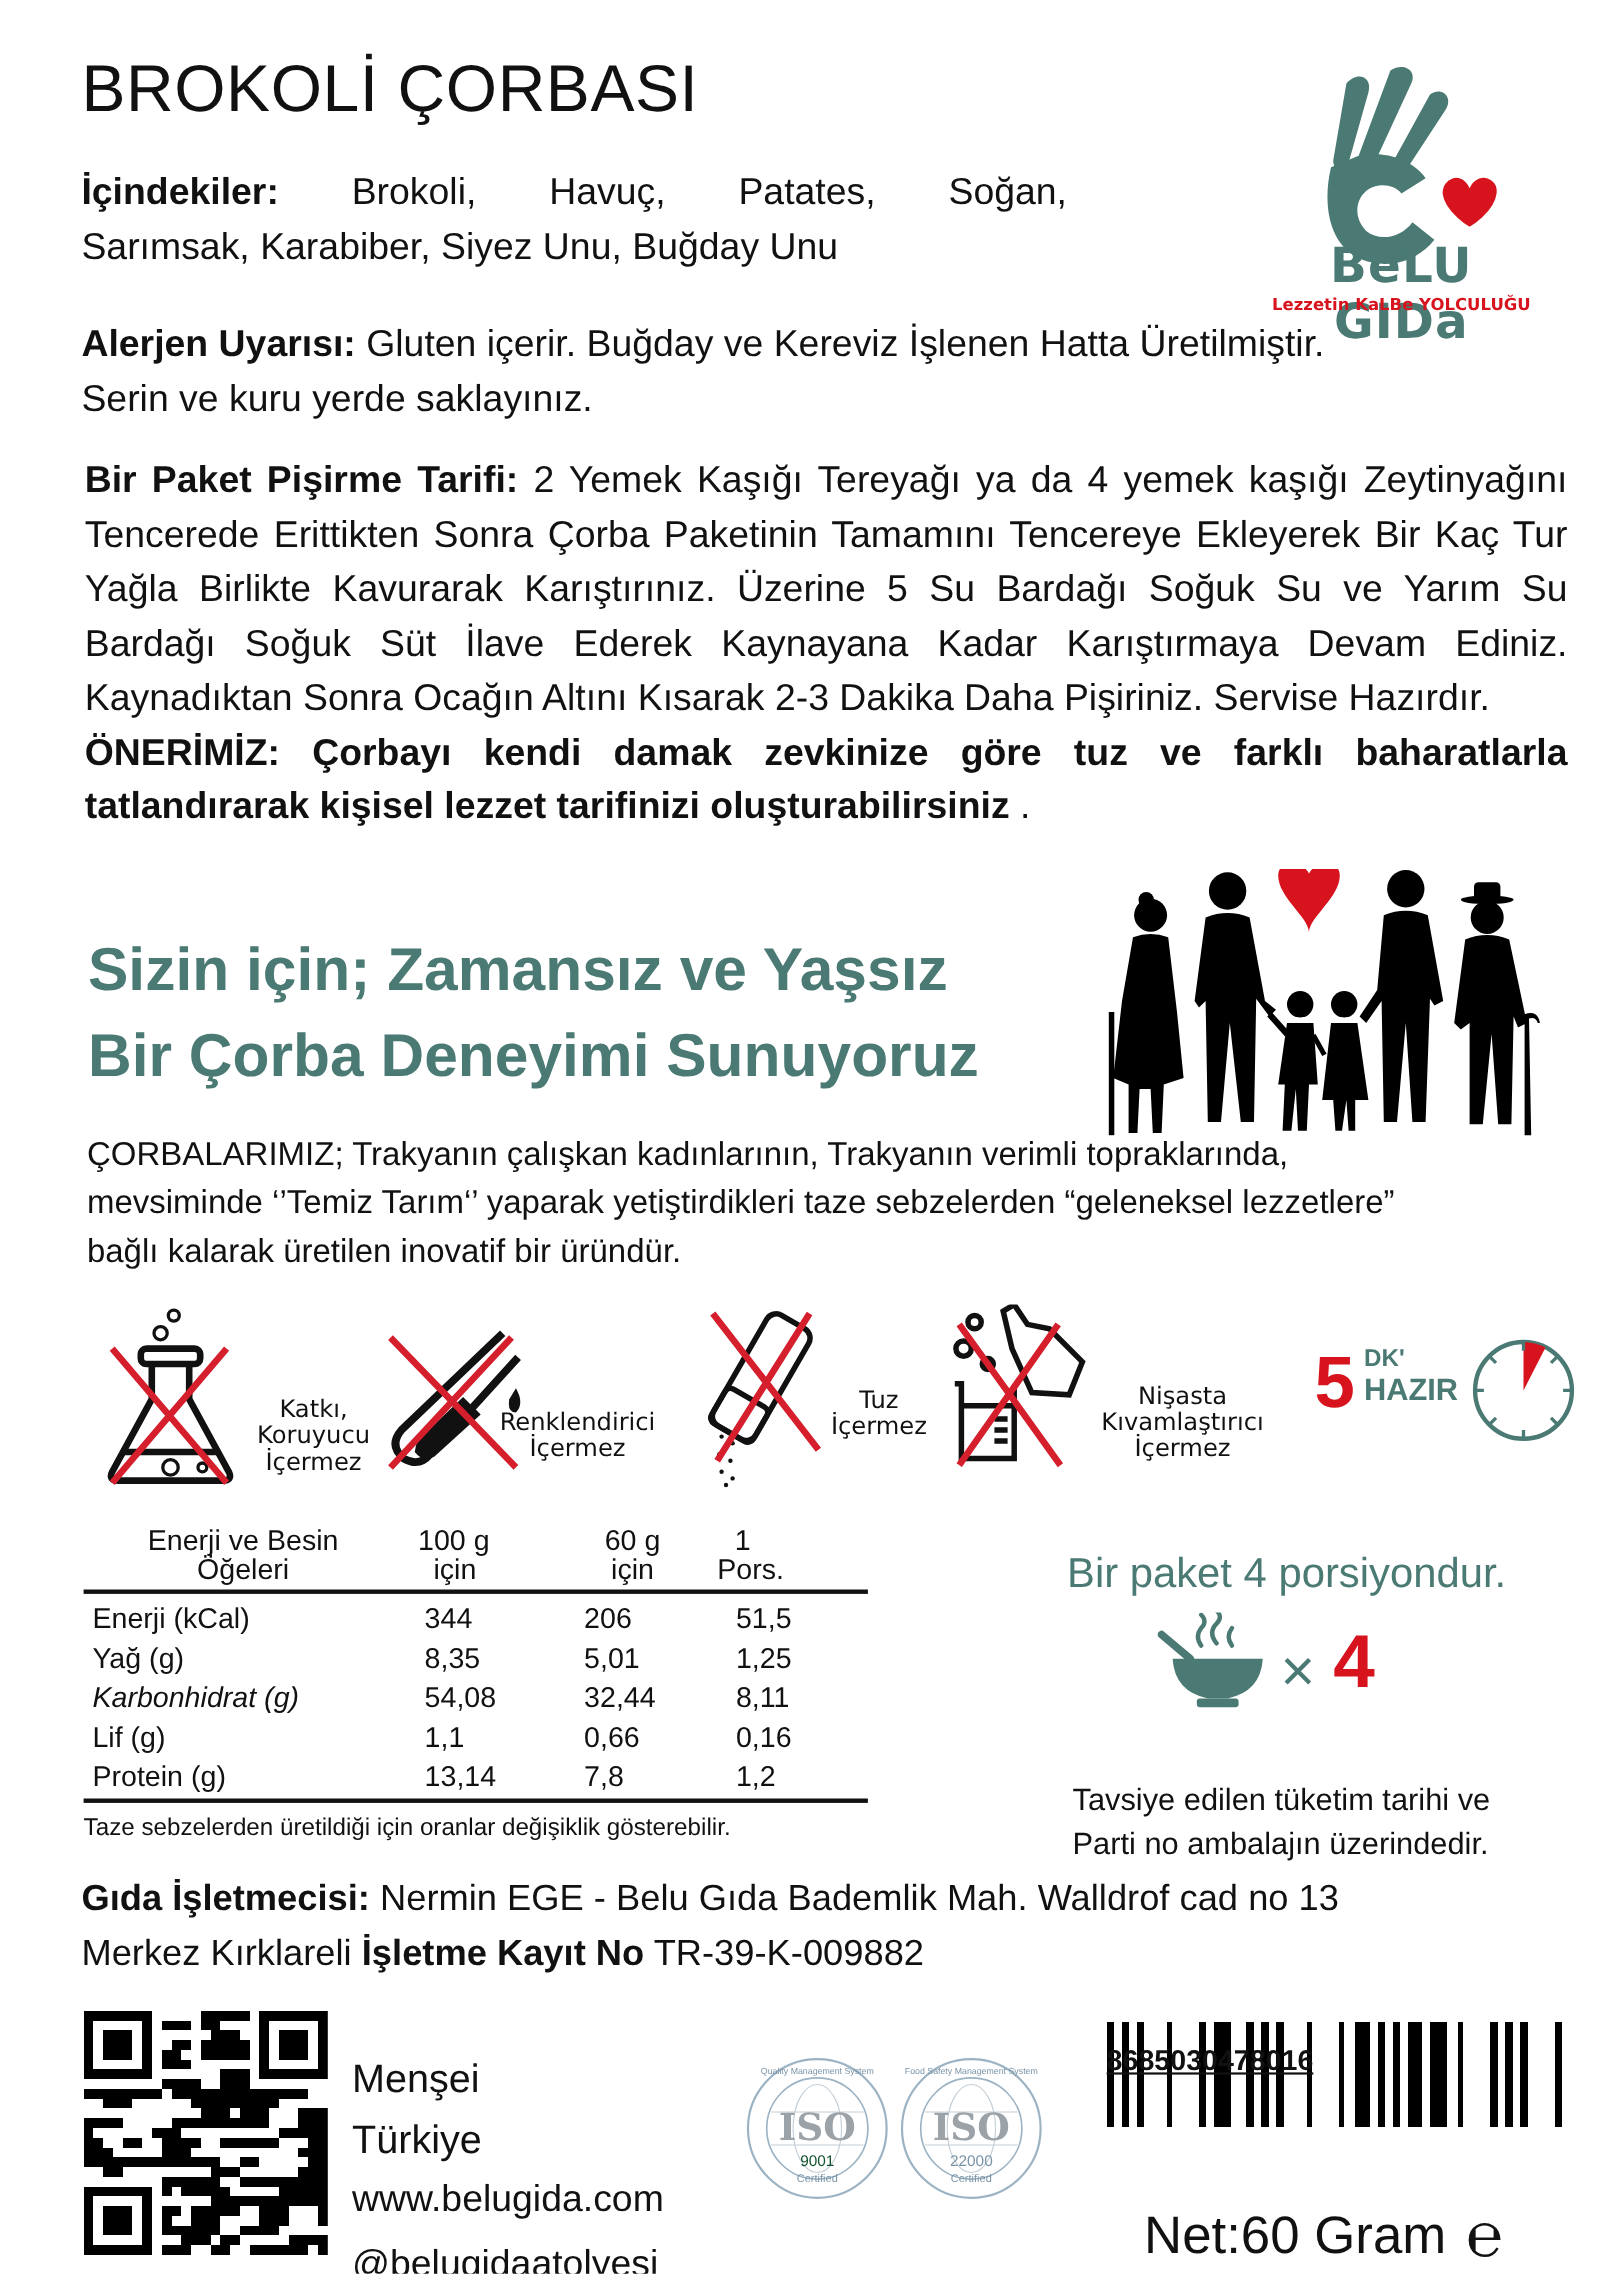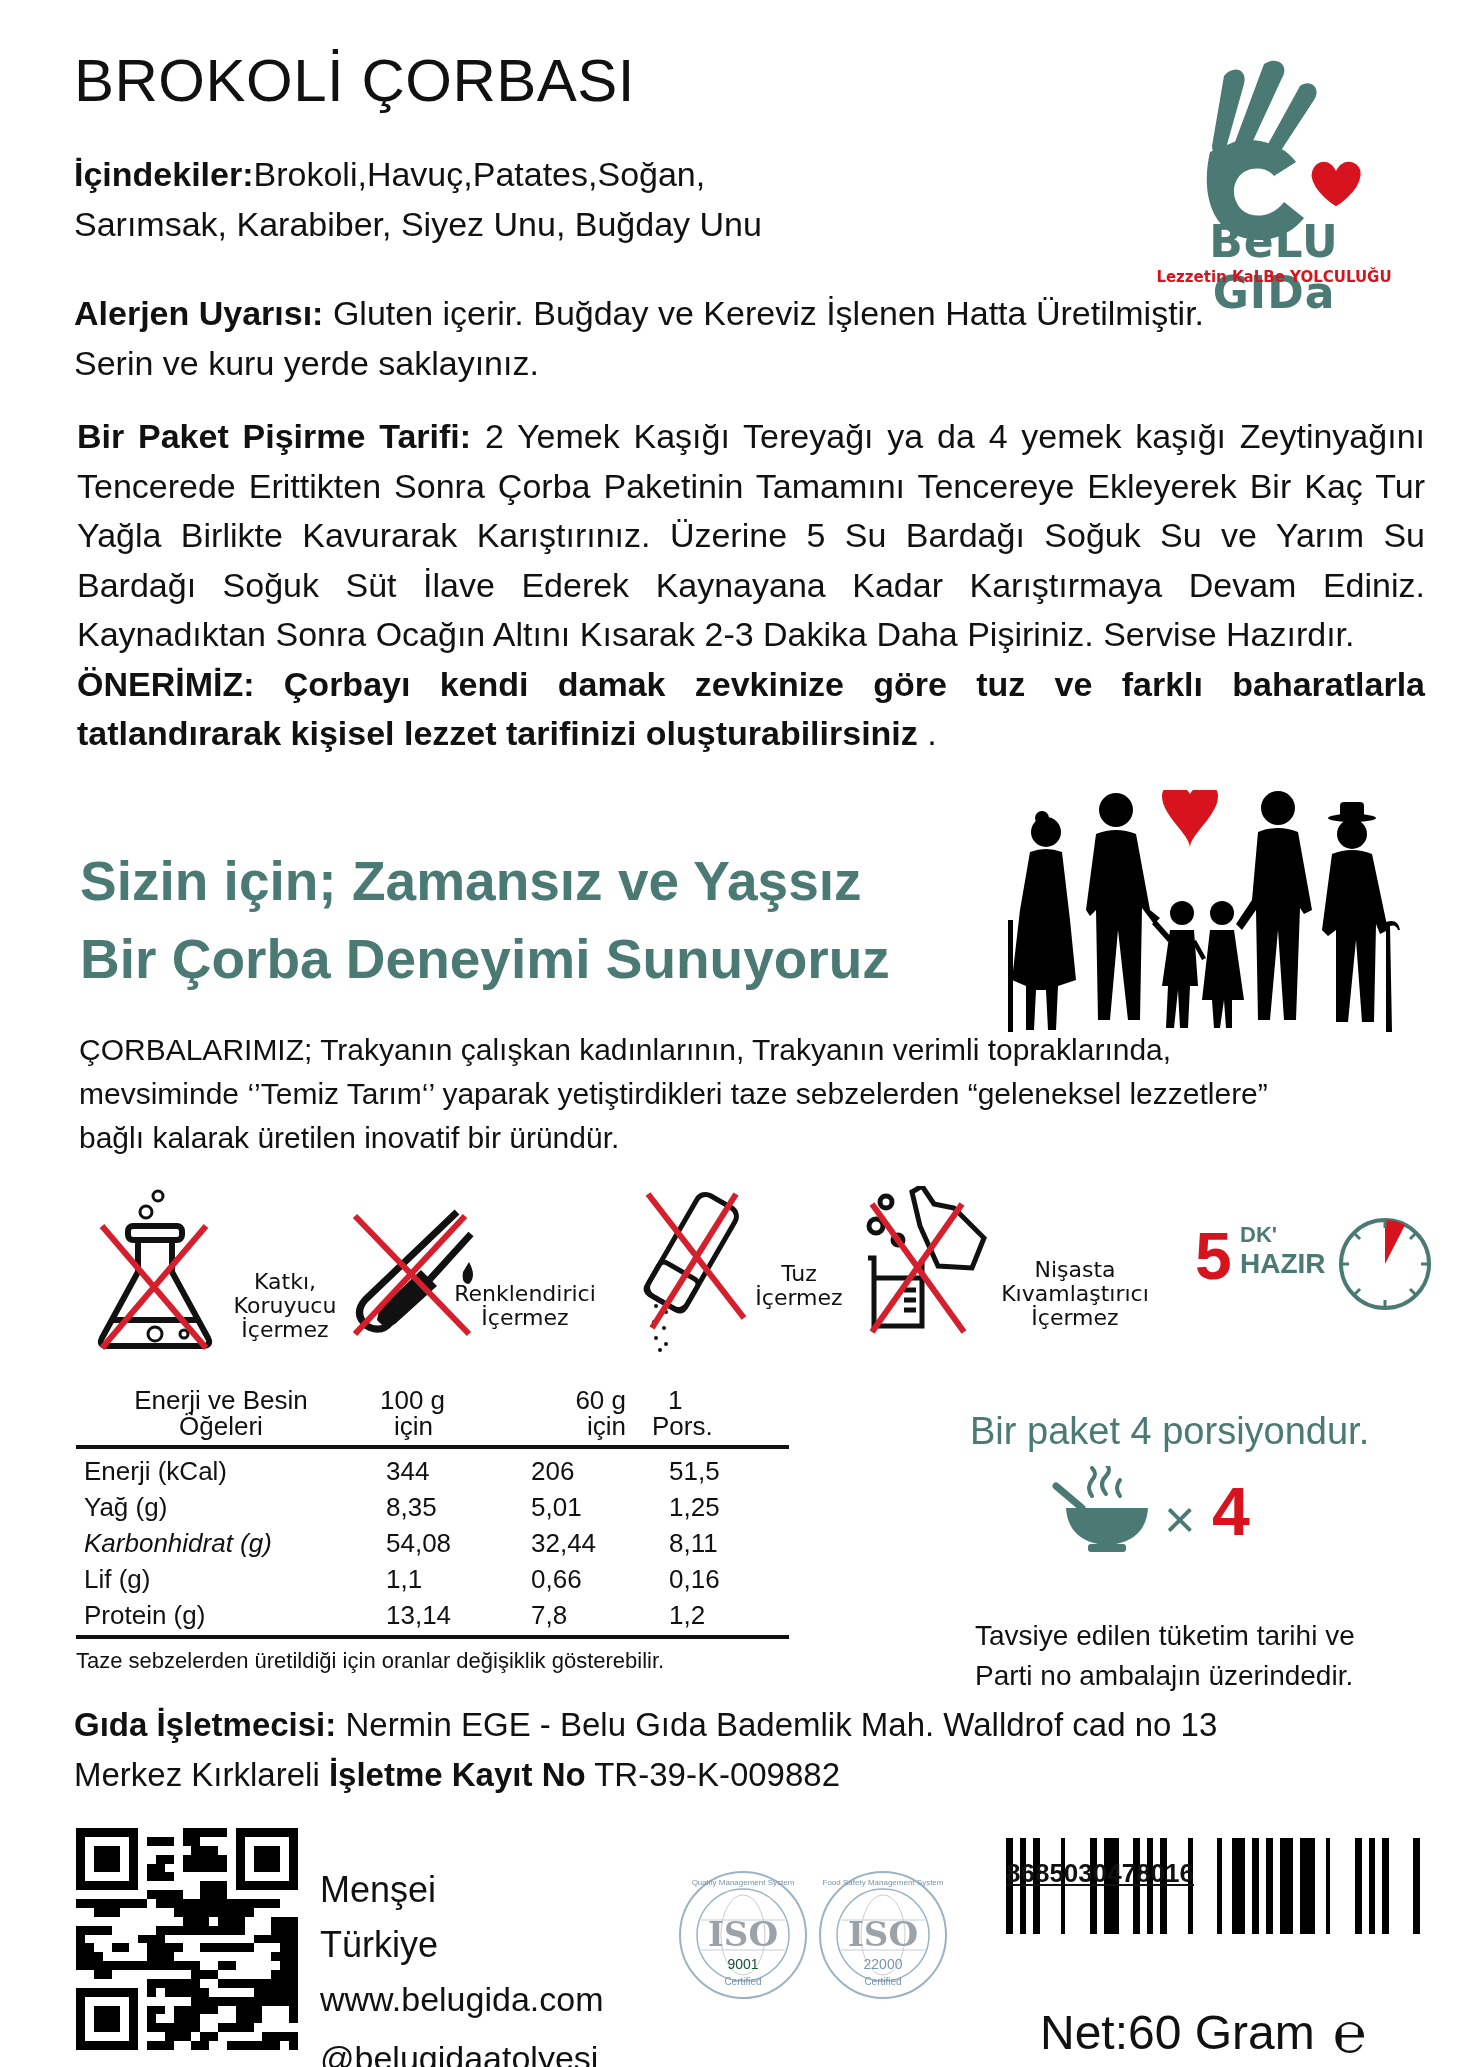--- a/index.html
+++ b/index.html
@@ -2,21 +2,21 @@
 <html><head>
 <meta charset="utf-8">
 <style>
   html, body { margin:0; padding:0; background:#ffffff; }
   body { width:1476px; height:2067px; position:relative; overflow:hidden;
          font-family:"Liberation Sans", sans-serif; color:#111; }
   .abs { position:absolute; }
   .title { left:74px; top:46px; font-size:60px; font-weight:400; letter-spacing:0.5px; white-space:nowrap; }
   .txt { font-size:34px; line-height:49.5px; }
   .ingr { left:74px; top:150px; width:896px; }
-  .ingr .l1 { display:flex; }
+  .ingr .l1 { display:flex; justify-content:space-between; }
   b { font-weight:700; }
   .allergen { left:74px; top:289px; width:1320px; }
   .recipe { left:77px; top:412px; width:1348px; text-align:justify; }
   .teal-h { left:80px; top:842px; color:#4a7a73; font-weight:700; font-size:55px; line-height:78px; white-space:nowrap; }
   .about { left:79px; top:1028px; font-size:30px; line-height:44px; white-space:nowrap; }
   .feat-label { font-family:"DejaVu Sans", sans-serif; font-size:22px; line-height:24px; text-align:center; color:#111; }
   table.nut { border-collapse:collapse; font-size:26px; }
   table.nut th { font-weight:400; line-height:26px; padding:0; text-align:center; vertical-align:bottom; padding-bottom:6px; }
   table.nut td { line-height:36px; padding:0; }
   .nut-wrap { left:76px; top:1387px; width:713px; }
@@ -225,21 +225,21 @@
     <thead>
       <tr>
         <th>
             <div>Enerji ve Besin</div>
             <div>Öğeleri</div>
           </th>
         <th style="text-align:left; padding-left:14px;">
             <div>100 g</div>
             <div style="padding-left:14px;">için</div>
           </th>
-        <th style="text-align:right; padding-left:28px;">
+        <th style="text-align:center; padding-left:28px;">
             <div>60 g</div>
             <div>için</div>
           </th>
         <th style="text-align:left; padding-left:26px;">
             <div style="padding-left:16px;">1</div>
             <div>Pors.</div>
           </th>
       </tr>
     </thead>
   </table>

